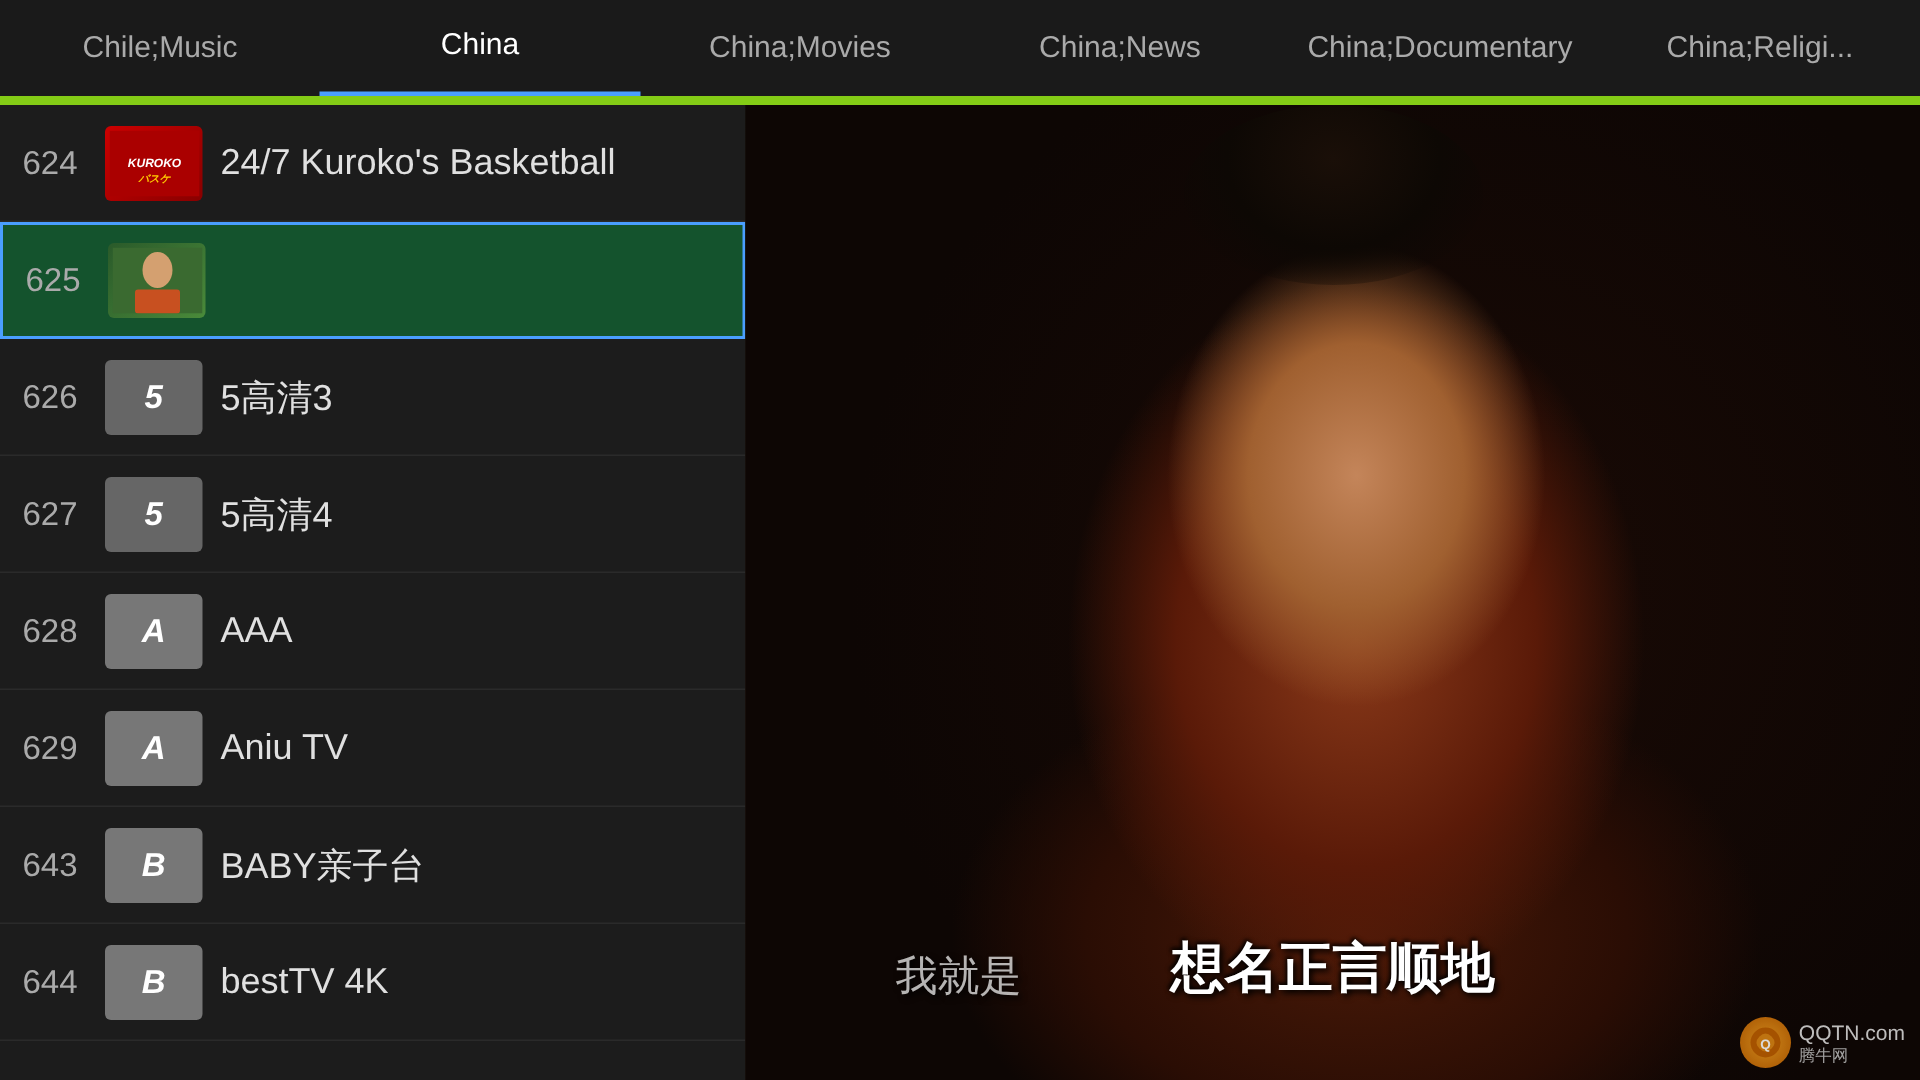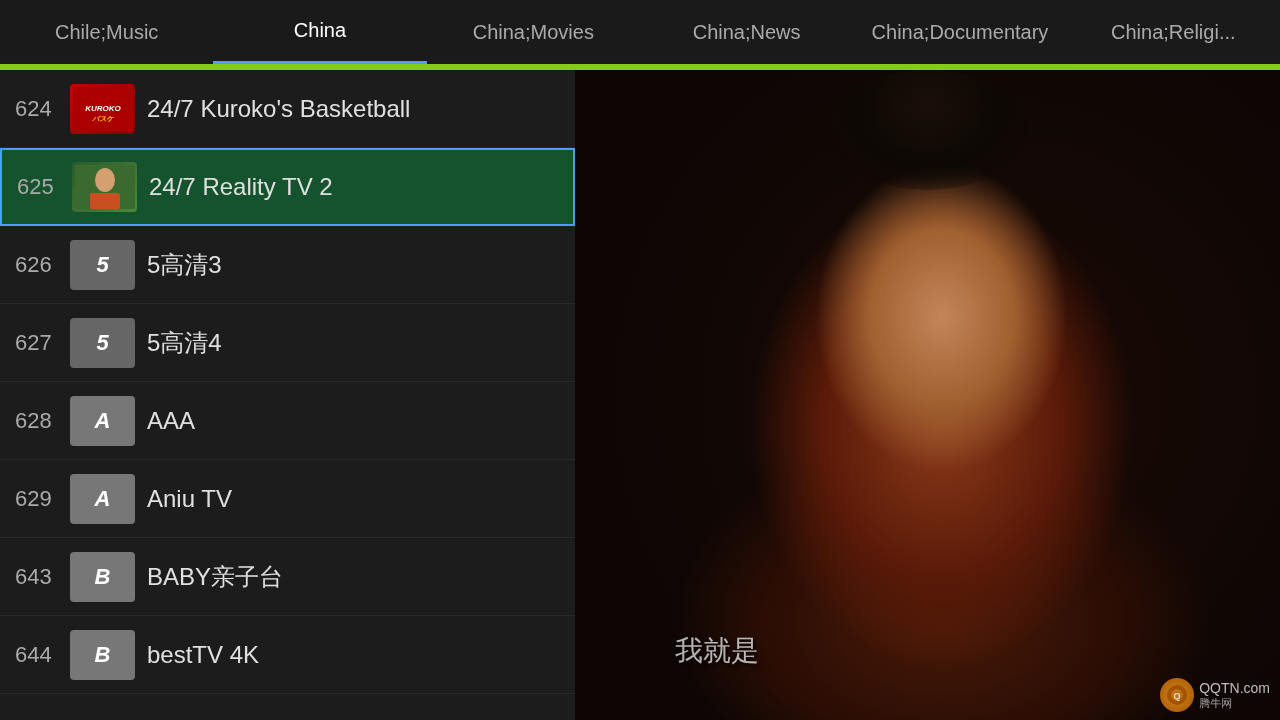--- a/index.html
+++ b/index.html
@@ -38,21 +38,21 @@
     }
 
     
     .content {
       display: flex;
       height: 650px;
     }
 
     
     .channel-list {
-      width: 575px;
+      width: 497px;
       background: #1c1c1c;
       overflow-y: auto;
       flex-shrink: 0;
     }
     .channel-item {
       display: flex;
       align-items: center;
       height: 78px;
       padding: 0 15px;
       border-bottom: 1px solid #2a2a2a;
@@ -222,21 +222,20 @@
       </div>
       <div class="channel-item selected">
         <div class="channel-num">625</div>
         <div class="channel-logo image-reality" style="background: linear-gradient(135deg, rgb(42, 90, 42), rgb(74, 138, 58));">
           <svg width="60" height="44" viewBox="0 0 60 44">
             <rect width="60" height="44" fill="#3a6a30"></rect>
             <ellipse cx="30" cy="15" rx="10" ry="12" fill="#d4a070"></ellipse>
             <rect x="15" y="28" width="30" height="16" fill="#c85020" rx="2"></rect>
           </svg>
         </div>
-        <div class="channel-name">24/7 Reality TV 2</div>
       </div>
       <div class="channel-item">
         <div class="channel-num">626</div>
         <div class="channel-logo logo-5">5</div>
         <div class="channel-name">5高清3</div>
       </div>
       <div class="channel-item">
         <div class="channel-num">627</div>
         <div class="channel-logo logo-5">5</div>
         <div class="channel-name">5高清4</div>
@@ -261,20 +260,21 @@
         <div class="channel-logo logo-b">B</div>
         <div class="channel-name">bestTV 4K</div>
       </div>
     </div>
   <div class="video-area">
     <div class="video-bg">
       <div class="video-figure"></div>
       <div class="video-hair"></div>
     </div>
     <div class="subtitle-secondary">我就是</div>
+    <div class="subtitle-bar">想名正言顺地</div>
     <div class="watermark">
       <div class="watermark-logo">
         <svg width="24" height="24" viewBox="0 0 24 24">
           <circle cx="12" cy="12" r="10" fill="#c06000"></circle>
           <path d="M8 8 Q12 4 16 8 Q20 12 16 16 Q12 20 8 16 Q4 12 8 8Z" fill="#f0a020" opacity="0.6"></path>
           <text x="12" y="16" text-anchor="middle" font-size="9" fill="#fff" font-weight="bold">Q</text>
         </svg>
       </div>
       <div>
         <div class="watermark-text">QQTN.com</div>

